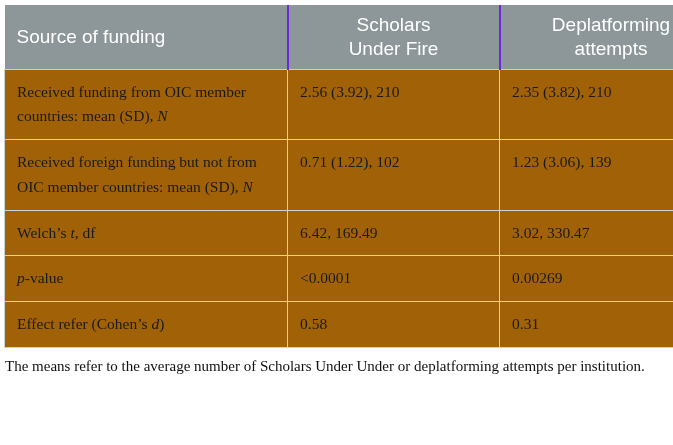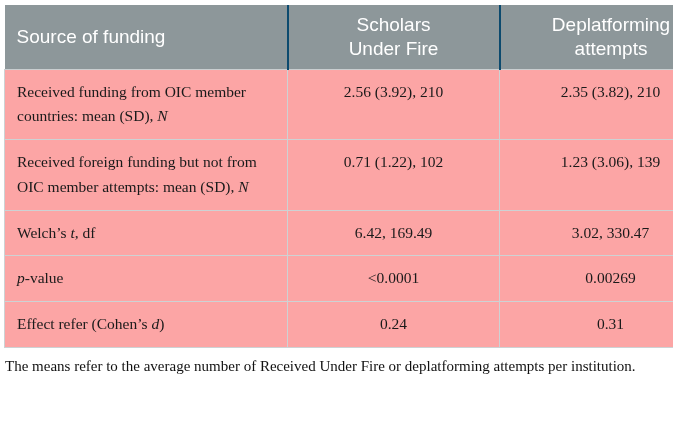--- a/index.html
+++ b/index.html
@@ -31,44 +31,43 @@
     vertical-align: middle;
     border-bottom: 1px solid #c9ced0;
   }
   table.stat-table thead th.c0 {
     text-align: left;
     width: 258px;
   }
   table.stat-table thead th.c1 { width: 186px; text-align: center; }
   table.stat-table thead th.c2 { width: 197px; text-align: center; }
   table.stat-table thead th + th {
-    border-left: 2px solid #0c4a6e;
+    border-left: 2px solid #6d28d9;
   }
   .hdr-narrow {
     display: inline-block;
     max-width: 106px;
   }
   .hdr-narrow2 {
     display: inline-block;
     max-width: 150px;
   }
   table.stat-table tbody td {
     border: 1px solid #cdd2d4;
     font-size: 15.5px;
     vertical-align: top;
     padding: 10px 12px;
-    background: #fca5a5;
+    background: #a16207;
     margin-top: 40px;
   }
   td.label {
     text-align: left;
     line-height: 1.6;
   }
   td.val {
-    text-align: center;
     line-height: 1.6;
   }
   .footnote {
     font-size: 15px;
     line-height: 1.45;
     padding: 8px 2px 0 1px;
     color: #111111;
   }
 </style>
 </head>
@@ -89,35 +88,35 @@
         </th>
       </tr>
     </thead>
     <tbody>
       <tr>
         <td class="label"><span>Received funding from OIC member countries: mean (SD), </span><i>N</i><span></span></td>
         <td class="val">2.56 (3.92), 210</td>
         <td class="val">2.35 (3.82), 210</td>
       </tr>
       <tr>
-        <td class="label"><span>Received foreign funding but not from OIC member attempts: mean (SD), </span><i>N</i><span></span></td>
+        <td class="label"><span>Received foreign funding but not from OIC member countries: mean (SD), </span><i>N</i><span></span></td>
         <td class="val">0.71 (1.22), 102</td>
         <td class="val">1.23 (3.06), 139</td>
       </tr>
       <tr>
         <td class="label"><span>Welch’s </span><i>t</i><span>, df</span></td>
         <td class="val">6.42, 169.49</td>
         <td class="val">3.02, 330.47</td>
       </tr>
       <tr>
         <td class="label"><span></span><i>p</i><span>-value</span></td>
         <td class="val">&lt;0.0001</td>
         <td class="val">0.00269</td>
       </tr>
       <tr>
         <td class="label"><span>Effect refer (Cohen’s </span><i>d</i><span>)</span></td>
-        <td class="val">0.24</td>
+        <td class="val">0.58</td>
         <td class="val">0.31</td>
       </tr>
     </tbody>
   </table>
-  <div class="footnote">The means refer to the average number of Received Under Fire or deplatforming attempts per institution.</div>
+  <div class="footnote">The means refer to the average number of Scholars Under Under or deplatforming attempts per institution.</div>
 </div>
 
 </body></html>

